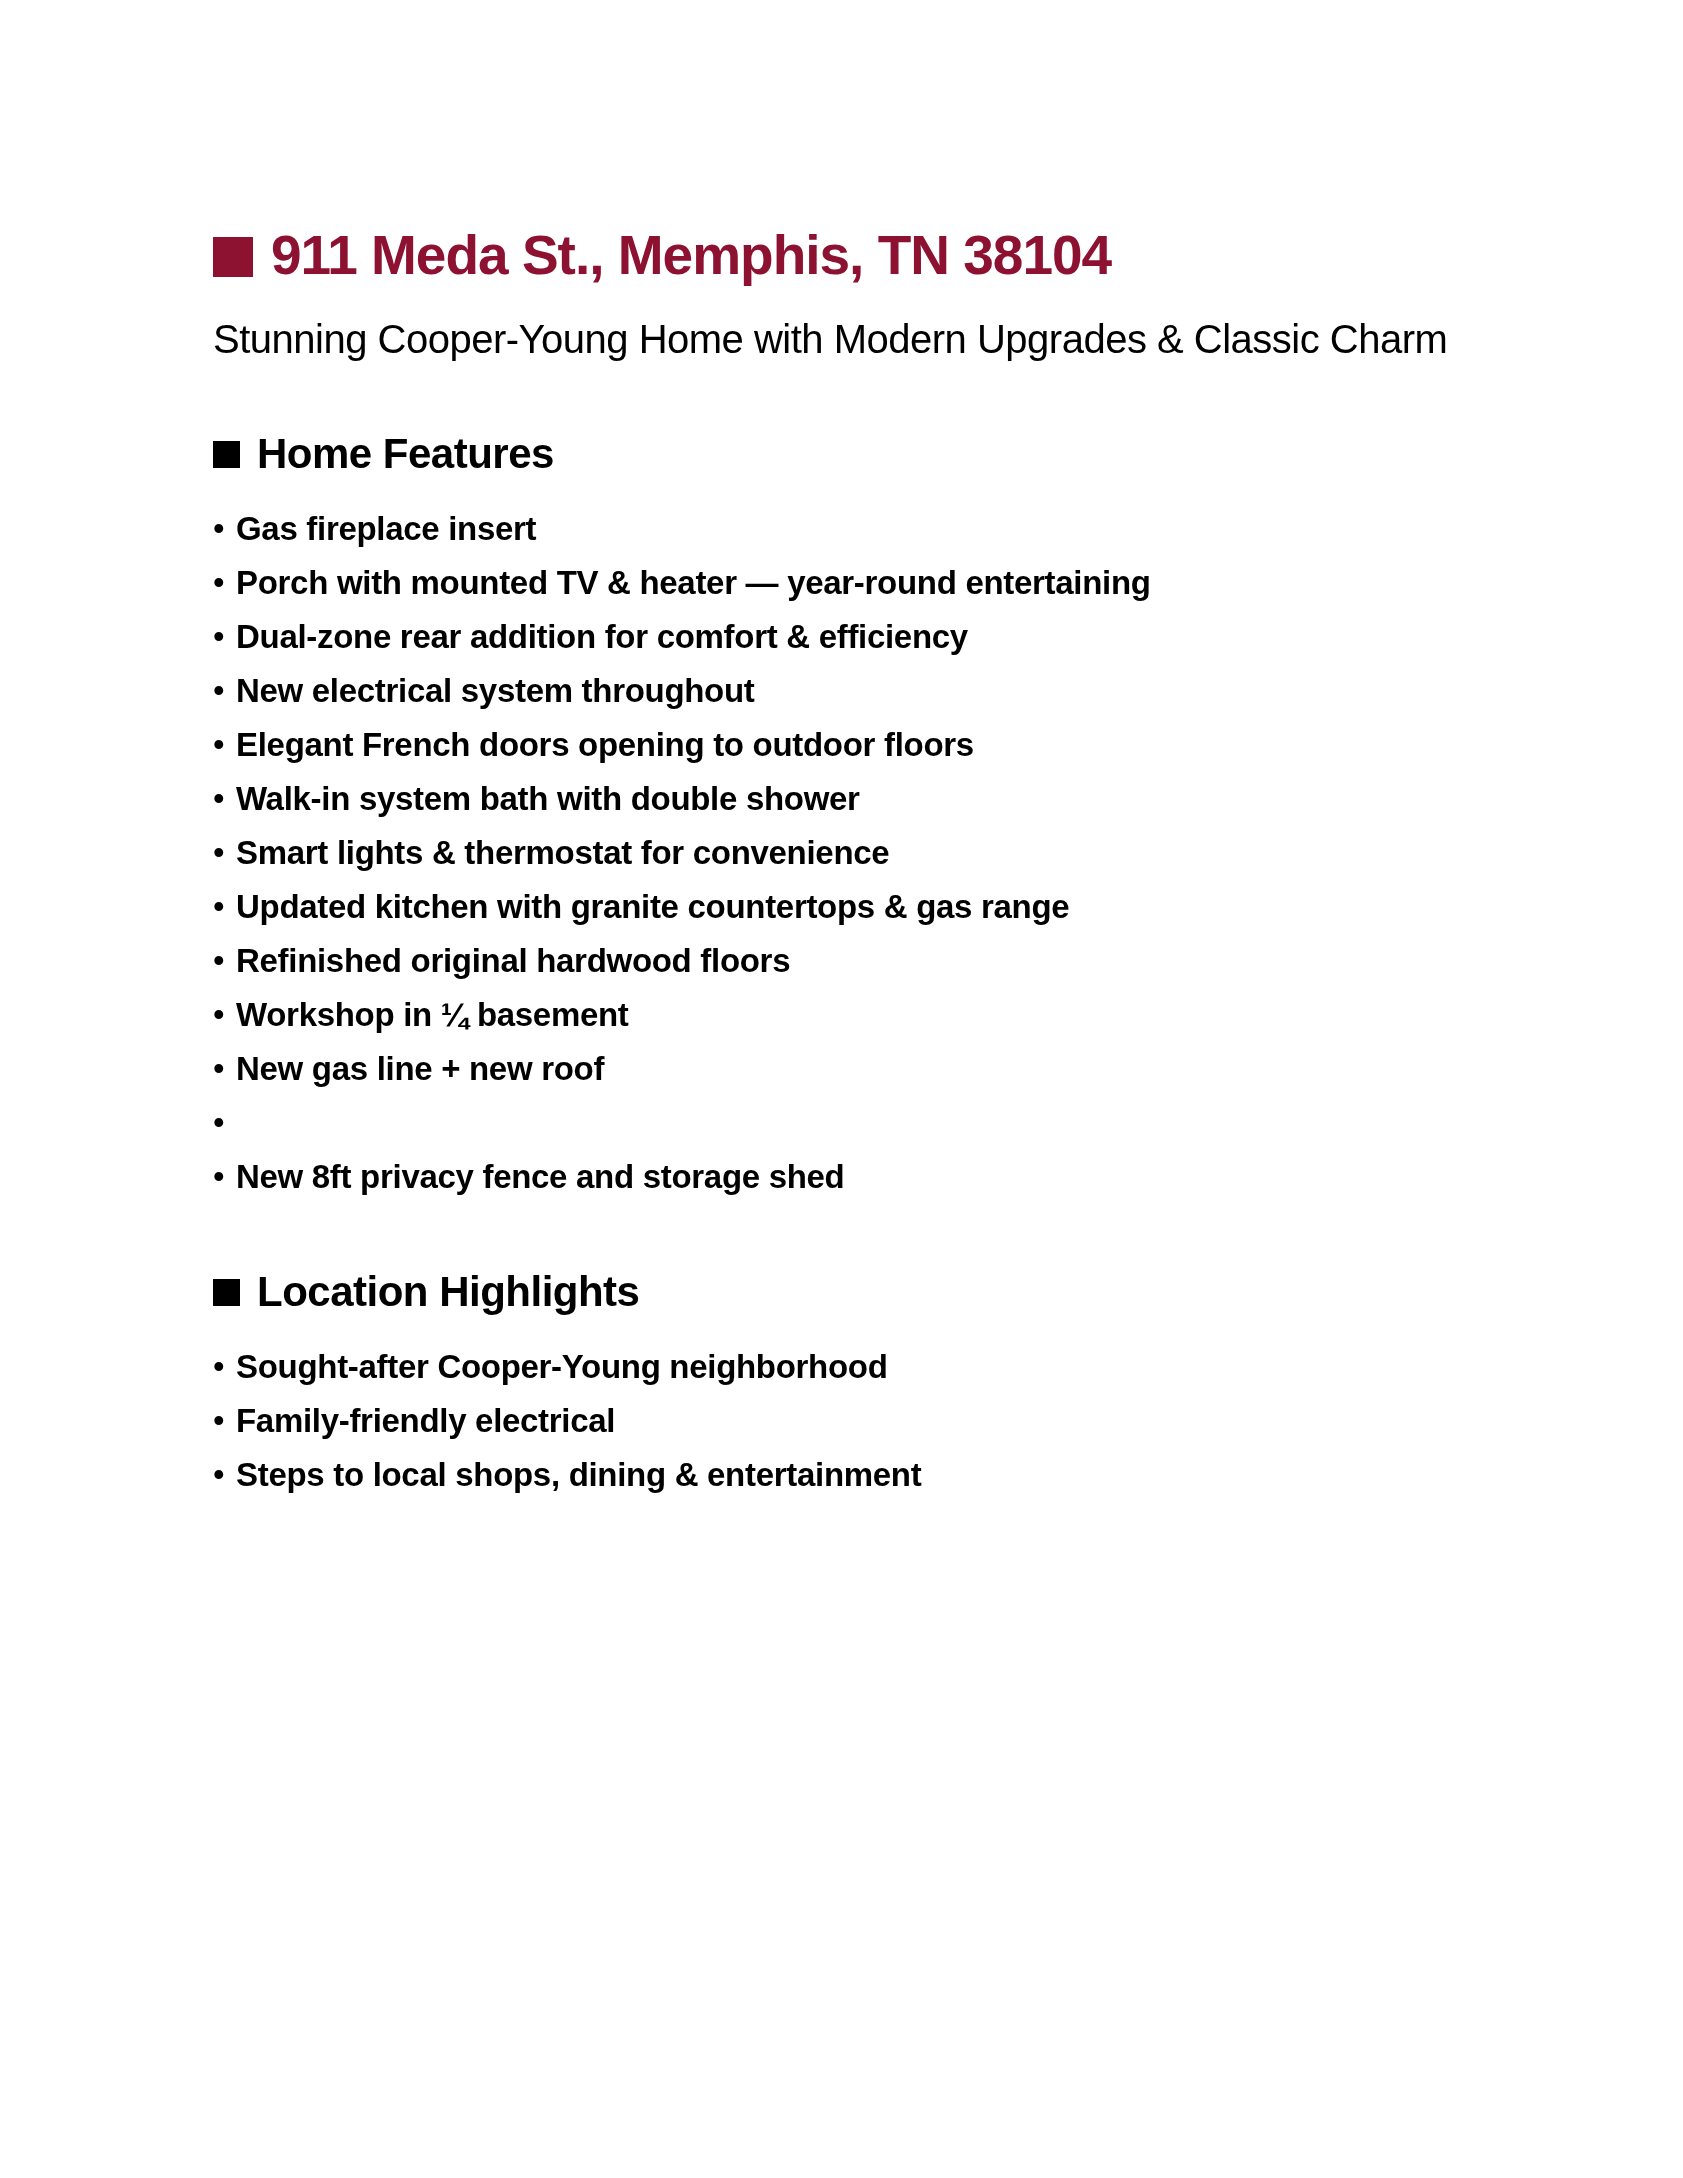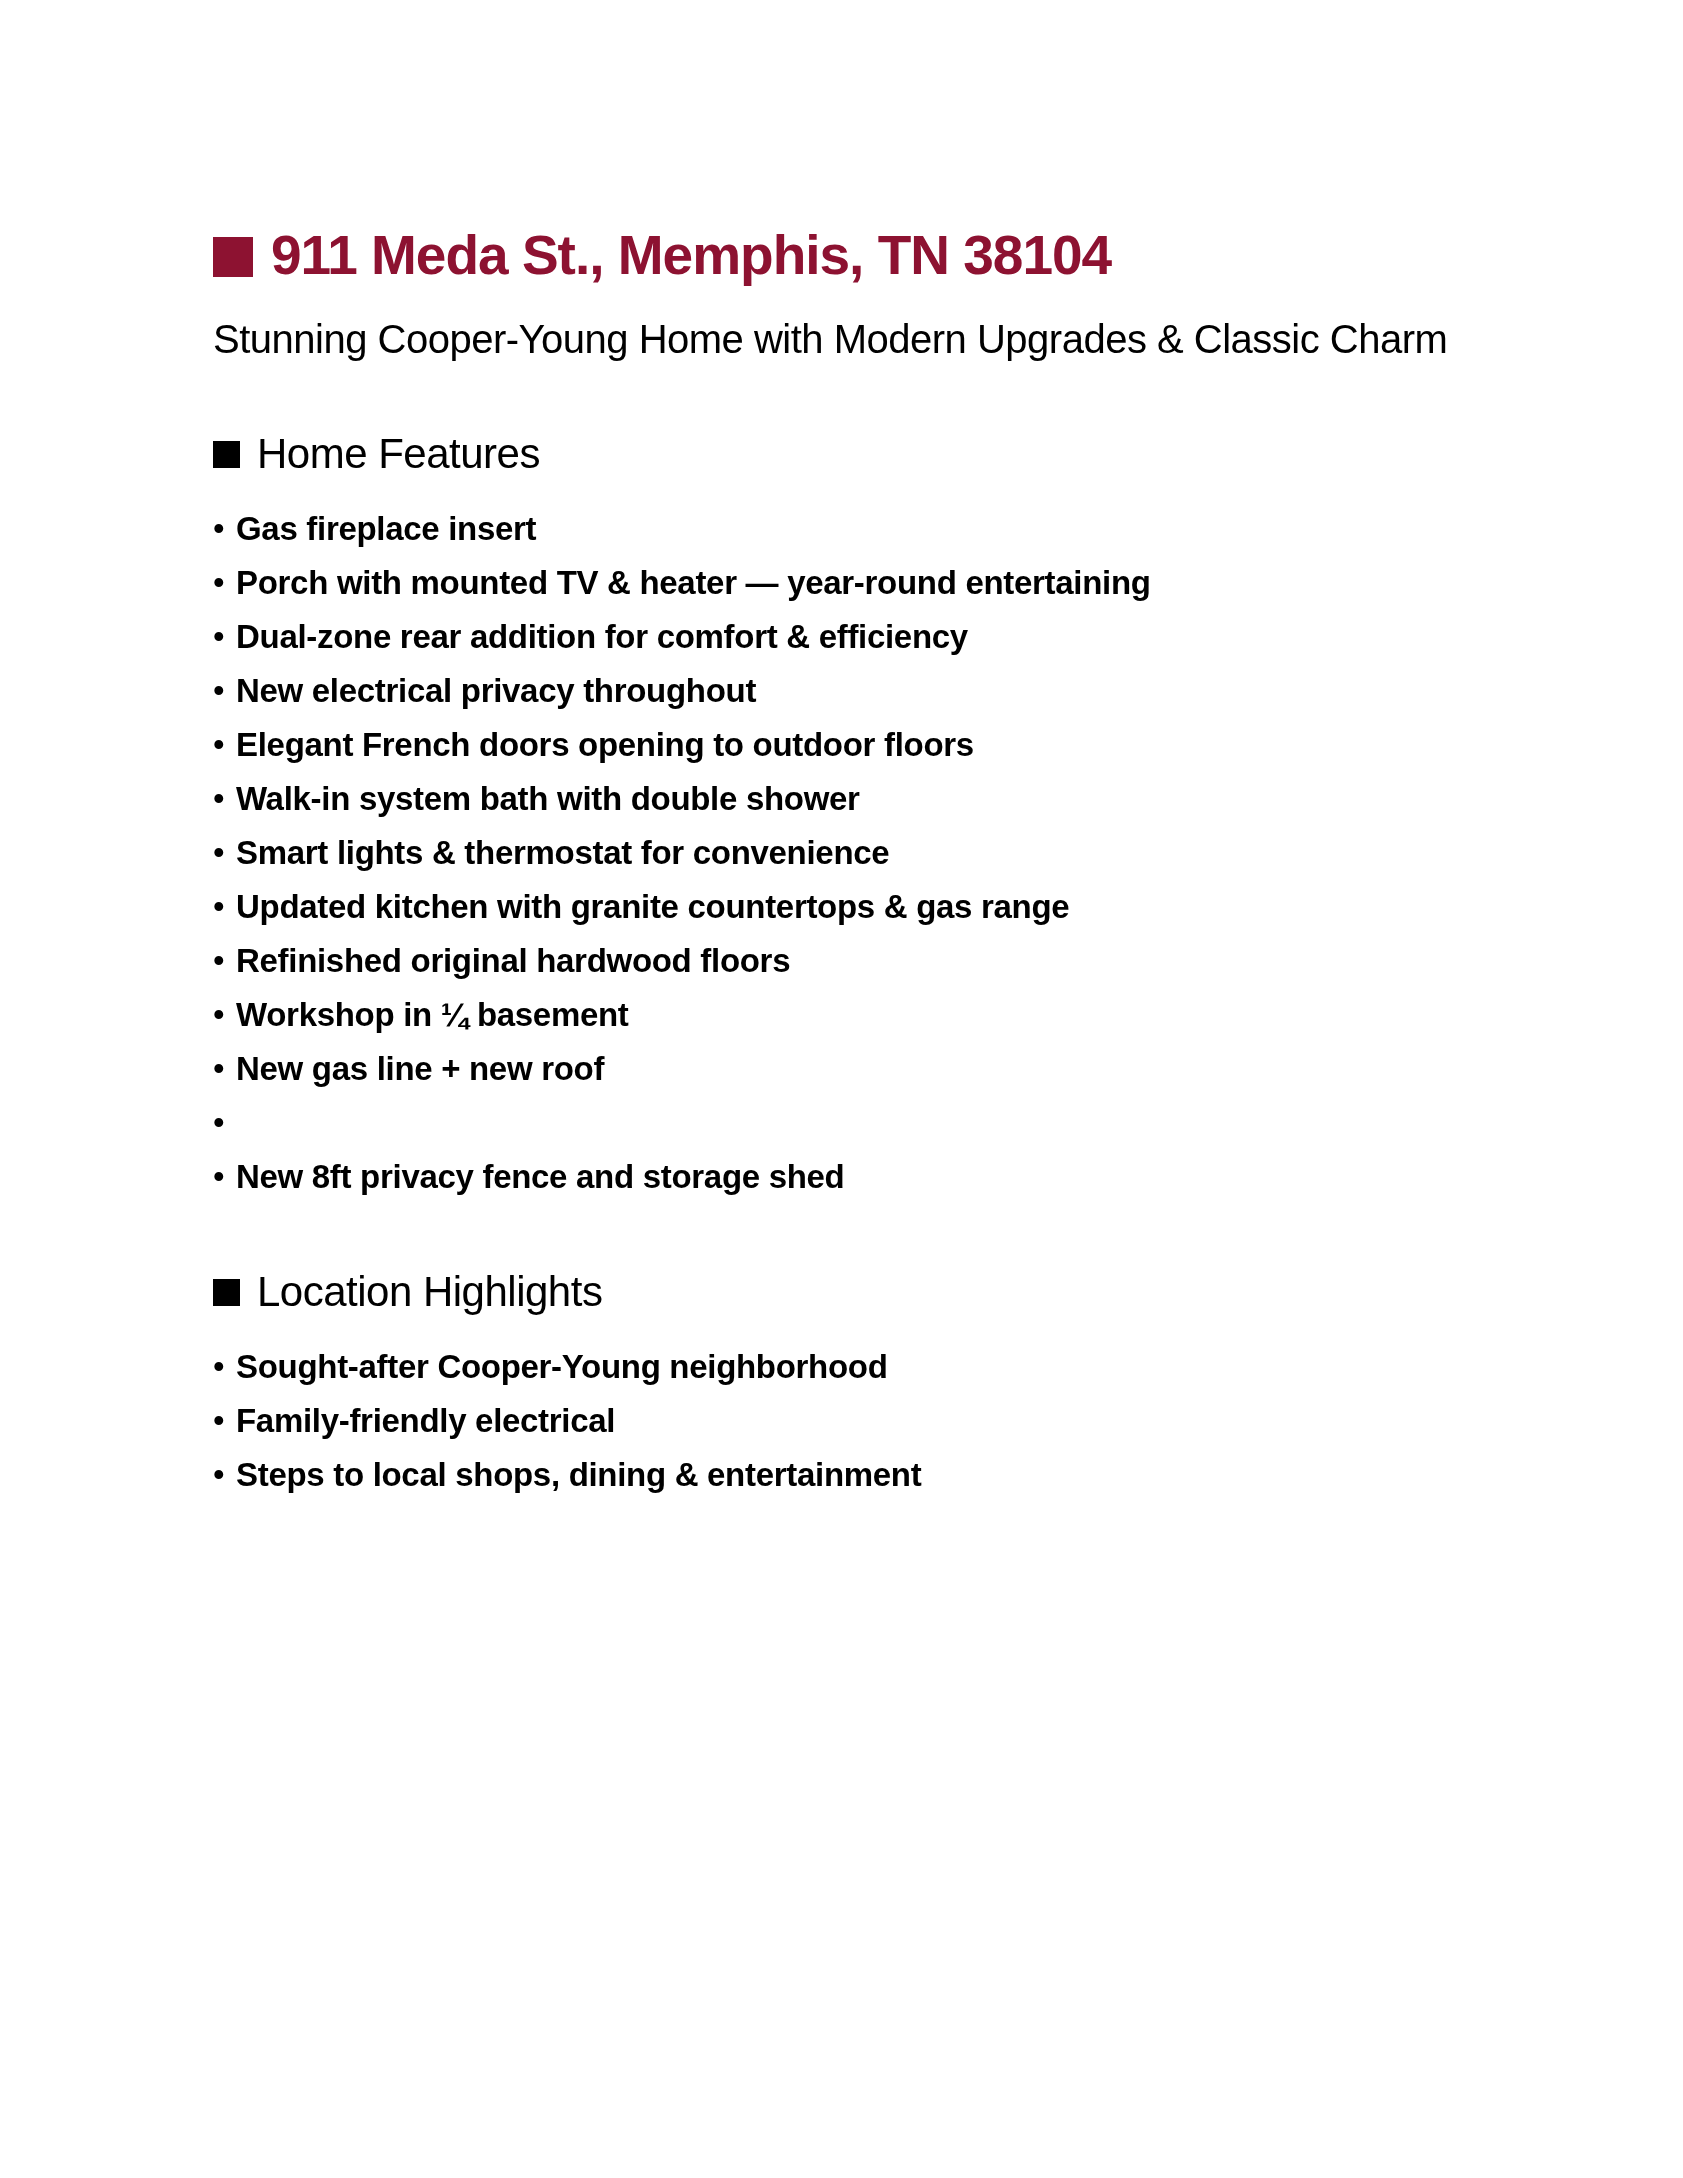--- a/index.html
+++ b/index.html
@@ -41,21 +41,21 @@
     max-width: 1247px;
     font-size: 40px; font-weight: normal; letter-spacing: -0.5px;
     line-height: 53px;
     color: var(--ink);
   }
   
   .section { margin-top: 61px; }
   .section-heading {
     display: flex; align-items: center;
     margin: 0;
-    font-size: 42px; font-weight: normal; letter-spacing: -0.5px;
+    font-size: 42px; font-weight: bold; letter-spacing: -0.5px;
     line-height: 53px;
     color: var(--ink);
     white-space: nowrap;
     text-align: center;
   }
   .sq-heading {
     width: 27px; height: 27px;
     margin-right: 17px;
     transform: translateY(1px);
   }
@@ -102,21 +102,21 @@
     <span class="item-text">Porch with mounted TV &amp; heater — year-round entertaining</span>
   </div>
 
   <div class="list-item">
     <span class="bullet">•</span>
     <span class="item-text">Dual-zone rear addition for comfort &amp; efficiency</span>
   </div>
 
   <div class="list-item">
     <span class="bullet">•</span>
-    <span class="item-text">New electrical privacy throughout</span>
+    <span class="item-text">New electrical system throughout</span>
   </div>
 
   <div class="list-item">
     <span class="bullet">•</span>
     <span class="item-text">Elegant French doors opening to outdoor floors</span>
   </div>
 
   <div class="list-item">
     <span class="bullet">•</span>
     <span class="item-text">Walk-in system bath with double shower</span>

